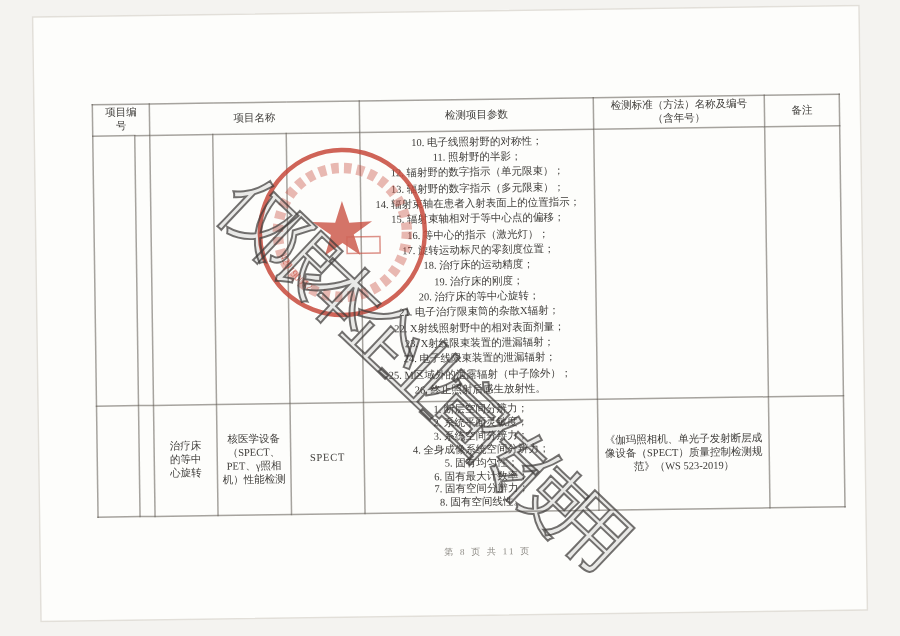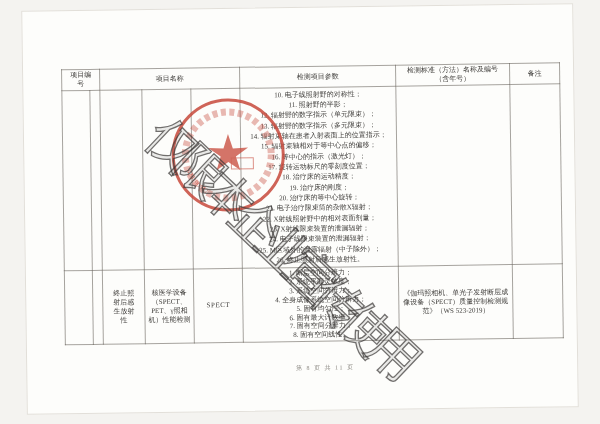--- a/index.html
+++ b/index.html
@@ -99,21 +99,21 @@
             <div class="pline">24. 电子线限束装置的泄漏辐射；</div>
             <div class="pline">25. M区域外的泄露辐射（中子除外）；</div>
             <div class="pline">26. 终止照射后感生放射性。</div>
           </td>
       <td></td>
       <td></td>
     </tr>
     <tr class="r2">
       <td></td>
       <td></td>
-      <td><span class="w22">终止照射后感生放射性</span></td>
+      <td><span class="w22">治疗床的等中心旋转</span></td>
       <td>核医学设备（SPECT、PET、γ照相机）性能检测</td>
       <td class="item">SPECT</td>
       <td class="params">
             <div class="pline">1. 断层空间分辨力；</div>
             <div class="pline">2. 系统平面灵敏度；</div>
             <div class="pline">3. 系统空间分辨力；</div>
             <div class="pline">4. 全身成像系统空间分辨力；</div>
             <div class="pline">5. 固有均匀性；</div>
             <div class="pline">6. 固有最大计数率；</div>
             <div class="pline">7. 固有空间分辨力；</div>

